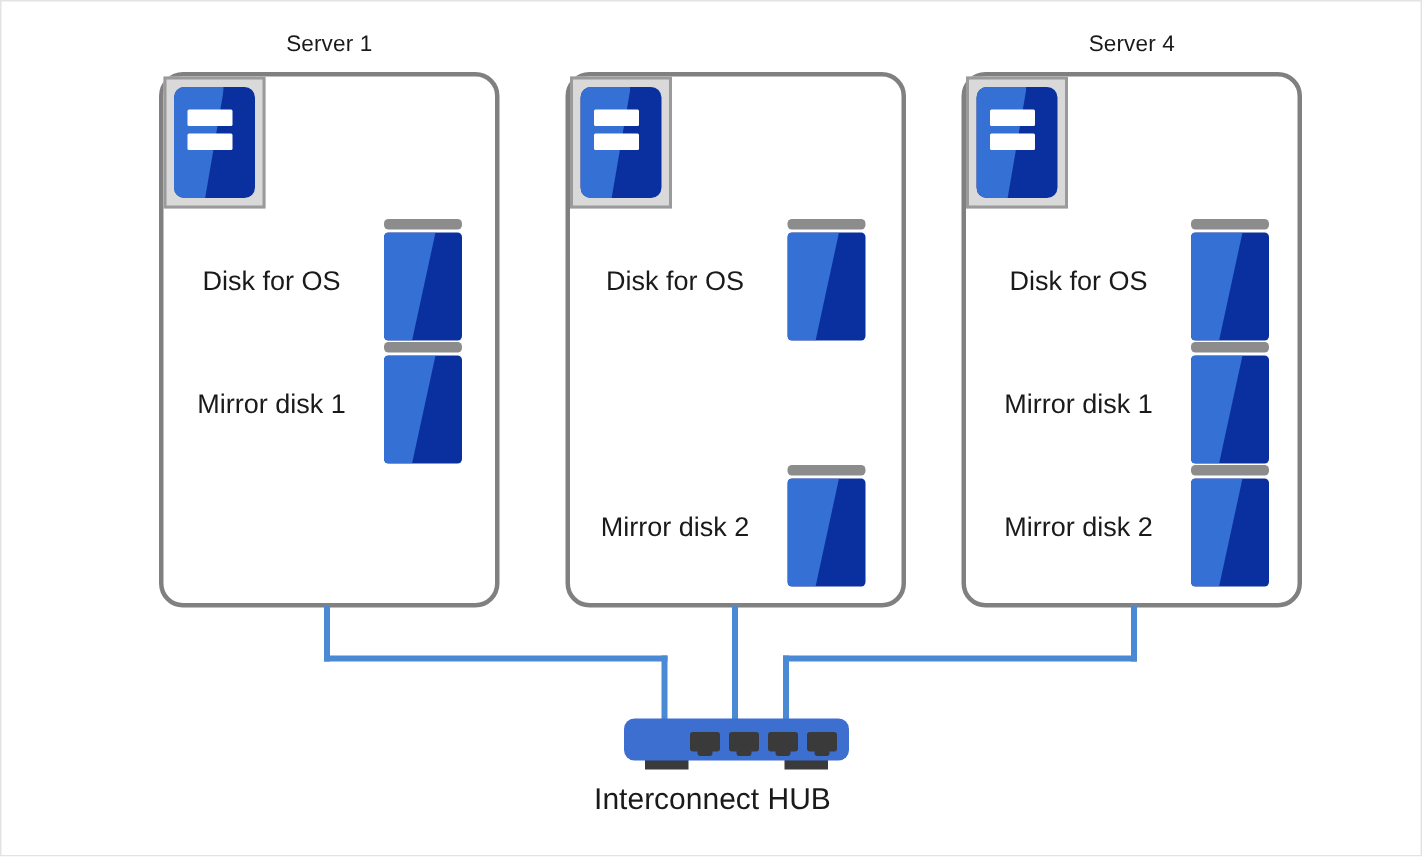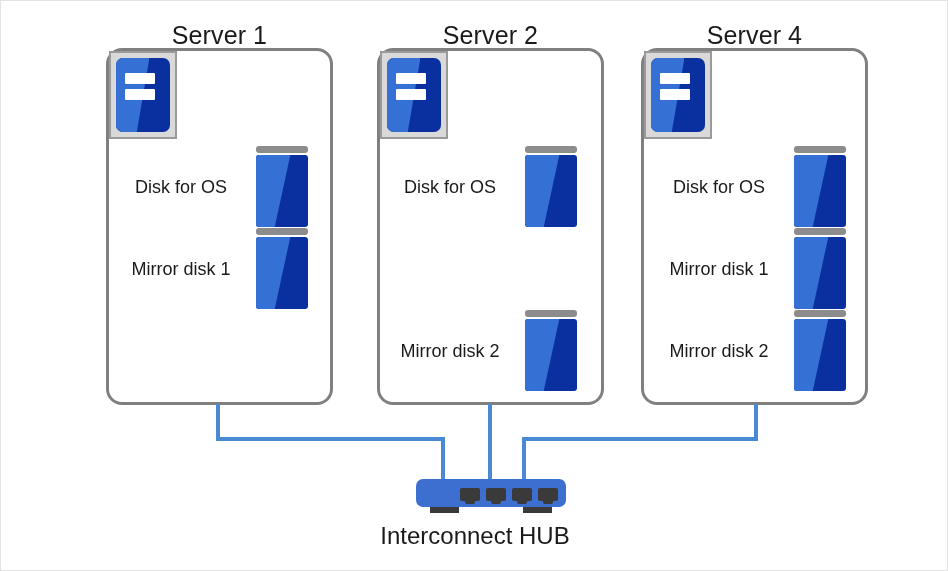--- a/index.html
+++ b/index.html
@@ -17,21 +17,21 @@
     background: #ffffff;
     box-sizing: border-box;
     border: 1px solid #e3e3e3;
     overflow: hidden;
   }
 
   
   .server-title {
     position: absolute;
     text-align: center;
-    font-size: 25px;
+    font-size: 15px;
     color: #1a1a1a;
     white-space: nowrap;
     letter-spacing: 0.1px;
   }
   .server-box {
     position: absolute;
     border: 3px solid #808080;
     border-radius: 16px;
     background: #ffffff;
     box-sizing: border-box;
@@ -158,21 +158,21 @@
     width: 29px;
     height: 7px;
     background: #3a3a3a;
   }
   .hub-label {
     position: absolute;
     top: 521px;
     left: 0;
     width: 948px;
     text-align: center;
-    font-size: 24px;
+    font-size: 20px;
     color: #1a1a1a;
   }
 </style>
 </head>
 <body>
 
 <div id="canvas">
 
   <div class="server-title" style="left:105px; top:20px; width:227px;">Server 1</div>
 
@@ -195,21 +195,20 @@
   <div class="disk-label" style="left:115px; top:176px; width:130px;">Disk for OS</div>
 
   <div class="disk" style="left:255px; top:227px;">
     <div class="cap"></div>
     <div class="can">
       <div class="sheen"></div>
     </div>
   </div>
   <div class="disk-label" style="left:115px; top:258px; width:130px;">Mirror disk 1</div>
 
-  <div class="server-title" style="left:376px; top:20px; width:227px;">Server 2</div>
 
   <div class="server-box" style="left:376px; top:47px; width:227px; height:357px;"></div>
 
   <div class="server-icon" style="left:379px; top:50px;">
     <div class="body">
       <div class="sheen"></div>
       <div class="bar b1"></div>
       <div class="bar b2"></div>
     </div>
   </div>

